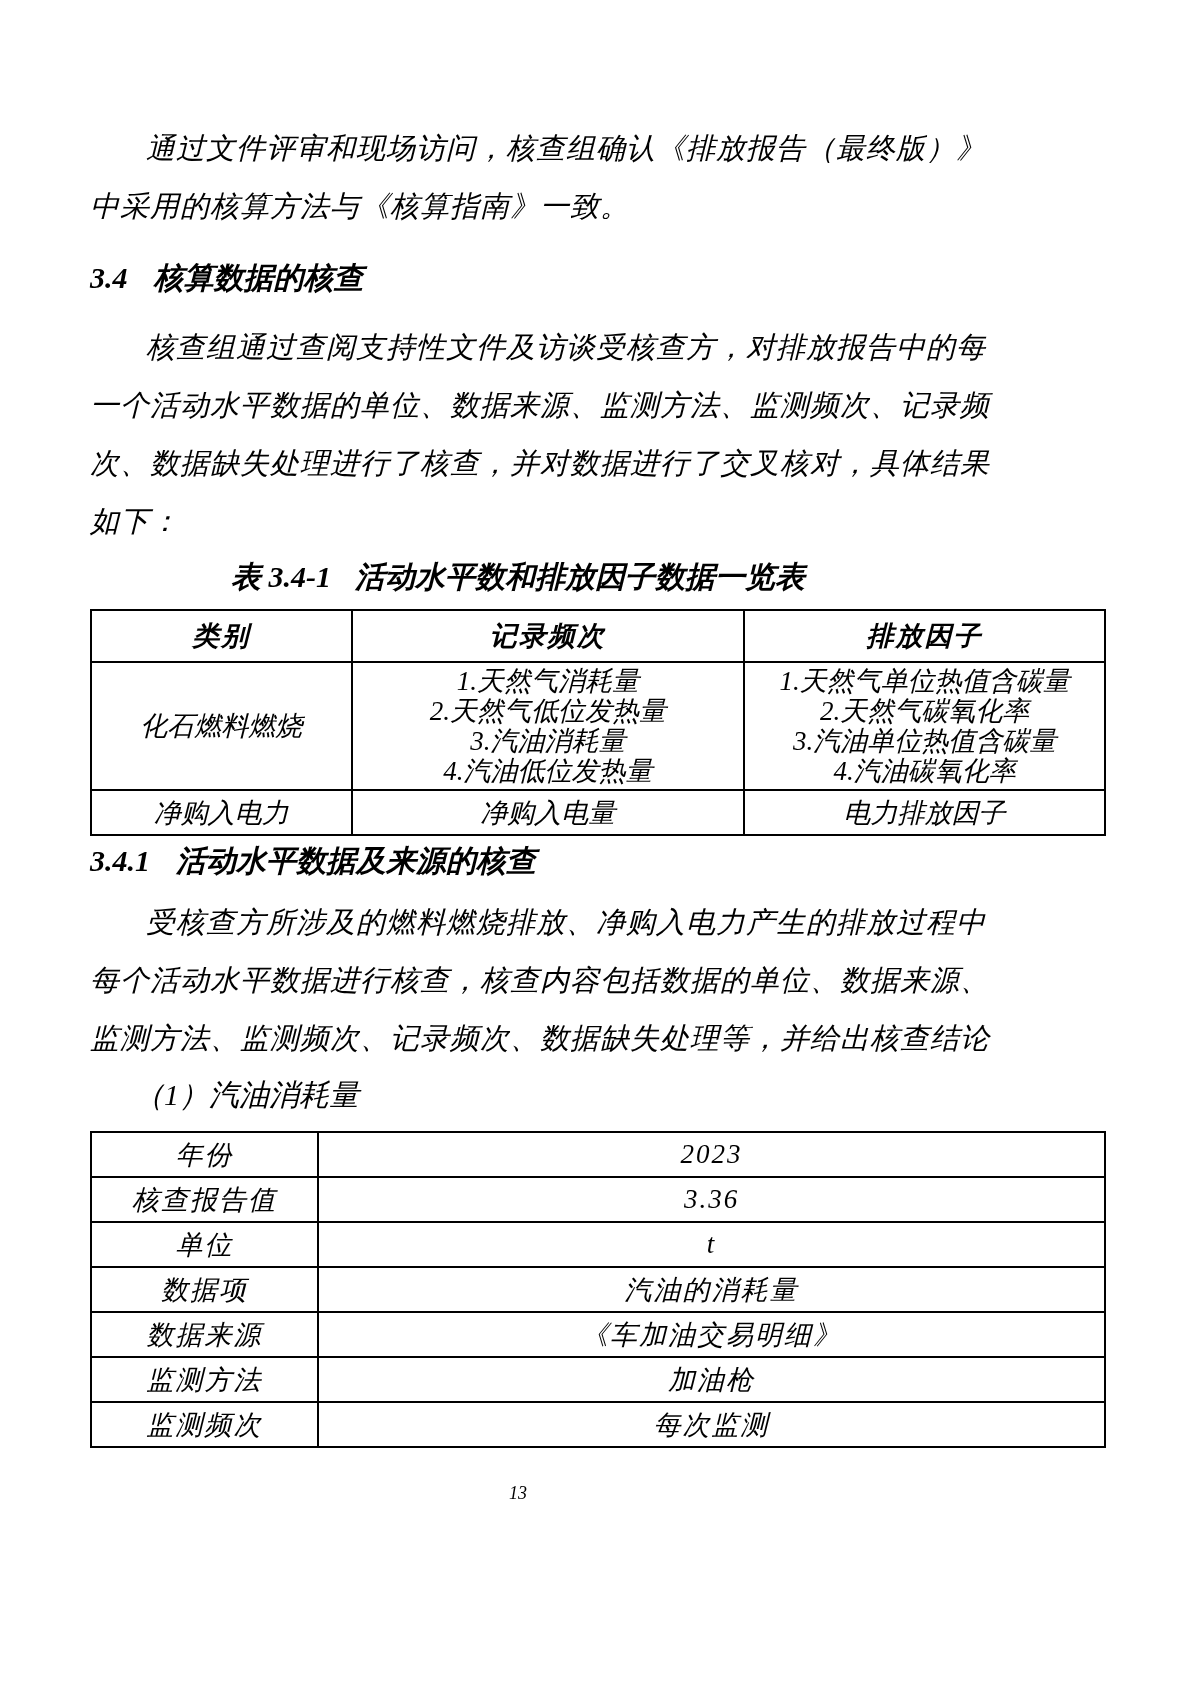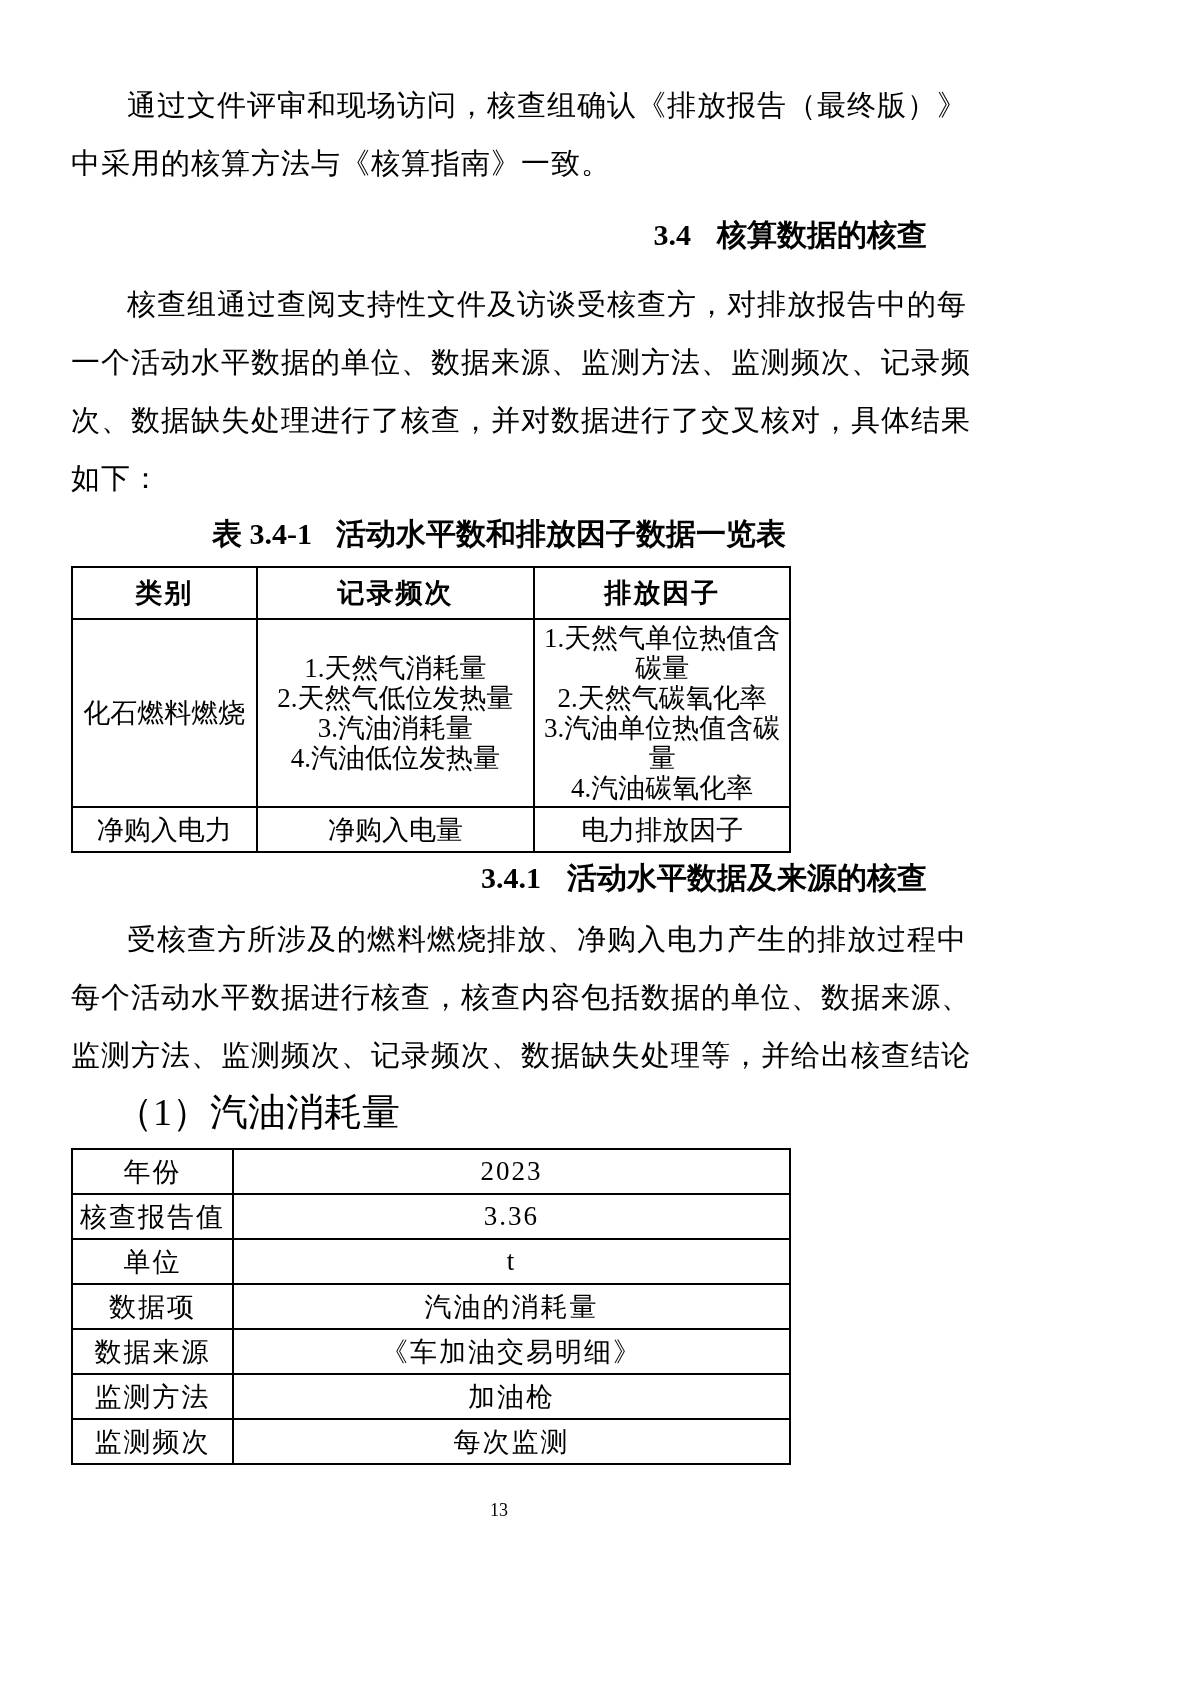--- a/index.html
+++ b/index.html
@@ -7,75 +7,75 @@
   body {
     width: 1191px; height: 1684px;
     background: #ffffff;
     color: #000000;
     font-family: "Liberation Serif", "DejaVu Serif", serif;
     position: relative;
     overflow: hidden;
   }
   .content {
     width: 856px;
-    margin-left: 71px;
-    padding-top: 76px;
+    margin-left: 90px;
+    padding-top: 119px;
+    font-style: italic;
   }
   .body-line {
     font-size: 29px;
     line-height: 58px;
     white-space: nowrap;
     letter-spacing: 1px;
   }
   .indent-2em { text-indent: 56px; }
   .indent-item { text-indent: 44px; }
   .heading {
     font-weight: bold;
     font-size: 30px;
     line-height: 36px;
     white-space: nowrap;
-    text-align: right;
   }
   .heading .h-num { margin-right: 26px; letter-spacing: 0; }
   .h-34  { margin-top: 25px; }
   .h-341 { margin-top: 7px; }
   .para-34  { margin-top: 22px; }
   .para-341 { margin-top: 14px; }
   .table-caption {
     margin-top: 8px;
     font-weight: bold;
     font-size: 30px;
     line-height: 38px;
     text-align: center;
     white-space: nowrap;
   }
   .table-caption .cap-label { margin-right: 24px; }
   table {
     border-collapse: collapse;
-    width: 720px;
+    width: 1016px;
     table-layout: fixed;
   }
   .tbl-1 { margin-top: 13px; }
   .tbl-2 { margin-top: 16px; }
   td, th {
     border: 2px solid #000000;
     font-size: 27px;
     text-align: center;
     vertical-align: middle;
     padding: 2px 4px;
     font-weight: normal;
   }
   .tbl-1 th { height: 52px; font-weight: bold; letter-spacing: 2px; }
   .tbl-1 .multi-cell { line-height: 30px; padding: 3px 4px; }
   .tbl-1 .row-last td { height: 45px; }
   .tbl-2 td { height: 45px; letter-spacing: 2px; }
   .cell-line { line-height: 30px; }
   .item-label {
     margin-top: 8px;
-    font-size: 38px;
+    font-size: 30px;
     line-height: 40px;
     white-space: nowrap;
   }
   .page-number {
     margin-top: 30px;
     text-align: center;
     font-size: 18px;
     line-height: 30px;
   }
 </style>

